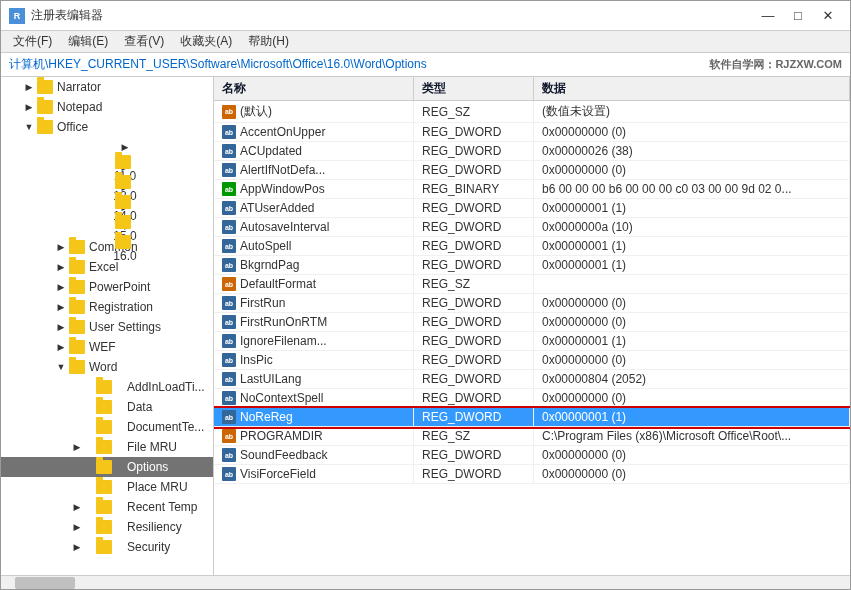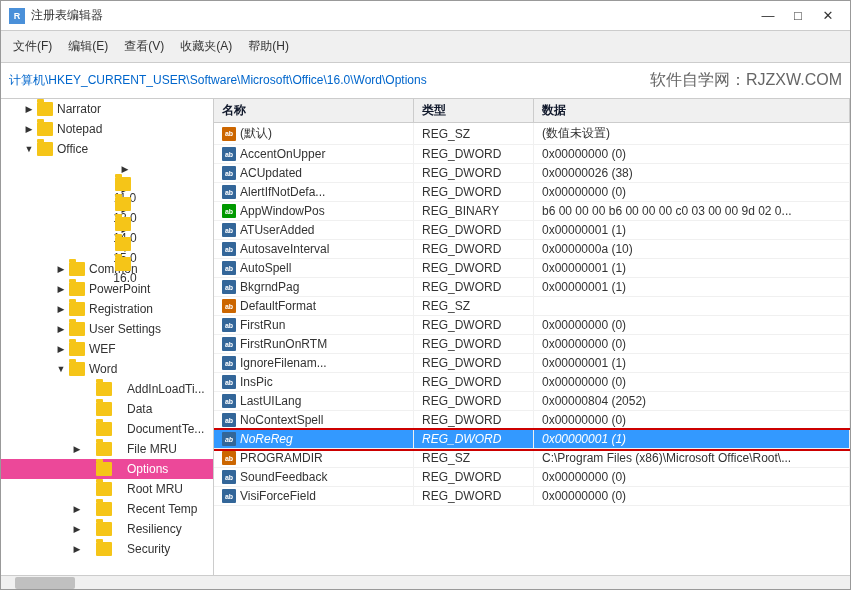--- a/index.html
+++ b/index.html
@@ -60,50 +60,51 @@
       background: transparent;
       cursor: pointer;
       font-size: 13px;
       display: flex;
       align-items: center;
       justify-content: center;
       color: #333;
     }
     .menu-bar {
       background: #f0f0f0;
-      height: 32px;
+      height: 22px;
       display: flex;
       align-items: center;
       padding: 0 4px;
       border-bottom: 1px solid #ccc;
       flex-shrink: 0;
     }
     .menu-item {
       padding: 2px 8px;
       cursor: pointer;
       font-size: 12px;
       color: #333;
     }
     .address-bar {
       background: #fff;
-      height: 36px;
+      height: 24px;
       display: flex;
       align-items: center;
       padding: 0 8px;
       border-bottom: 1px solid #ccc;
       flex-shrink: 0;
       justify-content: space-between;
     }
     .address-path {
       font-size: 12px;
       color: #0066cc;
     }
     .address-right {
-      font-size: 16px;
+      font-size: 11px;
       color: #666;
+      font-weight: bold;
     }
     .main-content {
       display: flex;
       flex: 1;
       overflow: hidden;
     }
     .sidebar {
       width: 213px;
       background: #fff;
       border-right: 1px solid #ccc;
@@ -115,21 +116,21 @@
     .sidebar::-webkit-scrollbar-track { background: #f0f0f0; }
     .sidebar::-webkit-scrollbar-thumb { background: #c0c0c0; }
     .tree-item {
       display: flex;
       align-items: center;
       padding: 2px 0;
       cursor: pointer;
       white-space: nowrap;
       height: 20px;
     }
-    .tree-item.selected { background: #ec4899; color: white; }
+    .tree-item.selected { background: #737373; color: white; }
     .tree-item.selected .tree-label { color: white; }
     .tree-arrow {
       width: 16px;
       height: 16px;
       display: flex;
       align-items: center;
       justify-content: center;
       font-size: 9px;
       color: #333;
       flex-shrink: 0;
@@ -198,21 +199,21 @@
     .table-row {
       display: grid;
       grid-template-columns: 200px 120px 1fr;
       border-bottom: 1px solid #f0f0f0;
       cursor: pointer;
     }
     .table-row.selected {
       background: #3399ff;
       outline: 2px solid #cc0000;
     }
-    .table-row.selected .td { color: white; font-style: italic; }
+    .table-row.selected .td { color: white; }
     .td {
       padding: 2px 8px;
       font-size: 12px;
       color: #333;
       overflow: hidden;
       text-overflow: ellipsis;
       white-space: nowrap;
       display: flex;
       align-items: center;
       gap: 4px;
@@ -355,20 +356,25 @@
         <span class="folder-icon"></span>
         <span class="tree-label">16.0</span>
       </div>
 
       <div class="tree-item indent-4">
         <span class="tree-arrow collapsed"></span>
         <span class="folder-icon"></span>
         <span class="tree-label">Common</span>
       </div>
 
+      <div class="tree-item indent-4">
+        <span class="tree-arrow collapsed"></span>
+        <span class="folder-icon"></span>
+        <span class="tree-label">Excel</span>
+      </div>
 
       <div class="tree-item indent-4">
         <span class="tree-arrow collapsed"></span>
         <span class="folder-icon"></span>
         <span class="tree-label">PowerPoint</span>
       </div>
 
       <div class="tree-item indent-4">
         <span class="tree-arrow collapsed"></span>
         <span class="folder-icon"></span>
@@ -419,21 +425,21 @@
 
       <div class="tree-item indent-5 selected">
         <span class="tree-arrow leaf"></span>
         <span class="folder-icon"></span>
         <span class="tree-label">Options</span>
       </div>
 
       <div class="tree-item indent-5">
         <span class="tree-arrow leaf"></span>
         <span class="folder-icon"></span>
-        <span class="tree-label">Root MRU</span>
+        <span class="tree-label">Place MRU</span>
       </div>
 
       <div class="tree-item indent-5">
         <span class="tree-arrow collapsed"></span>
         <span class="folder-icon"></span>
         <span class="tree-label">Recent Temp</span>
       </div>
 
       <div class="tree-item indent-5">
         <span class="tree-arrow collapsed"></span>

